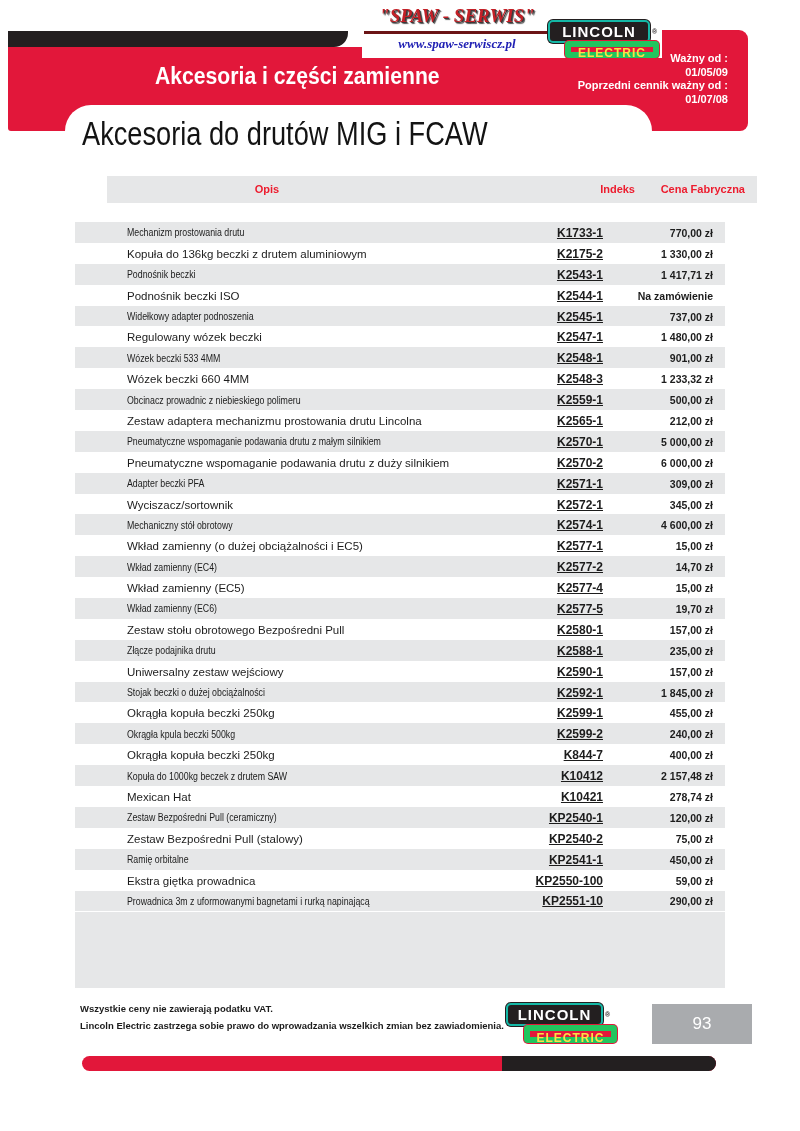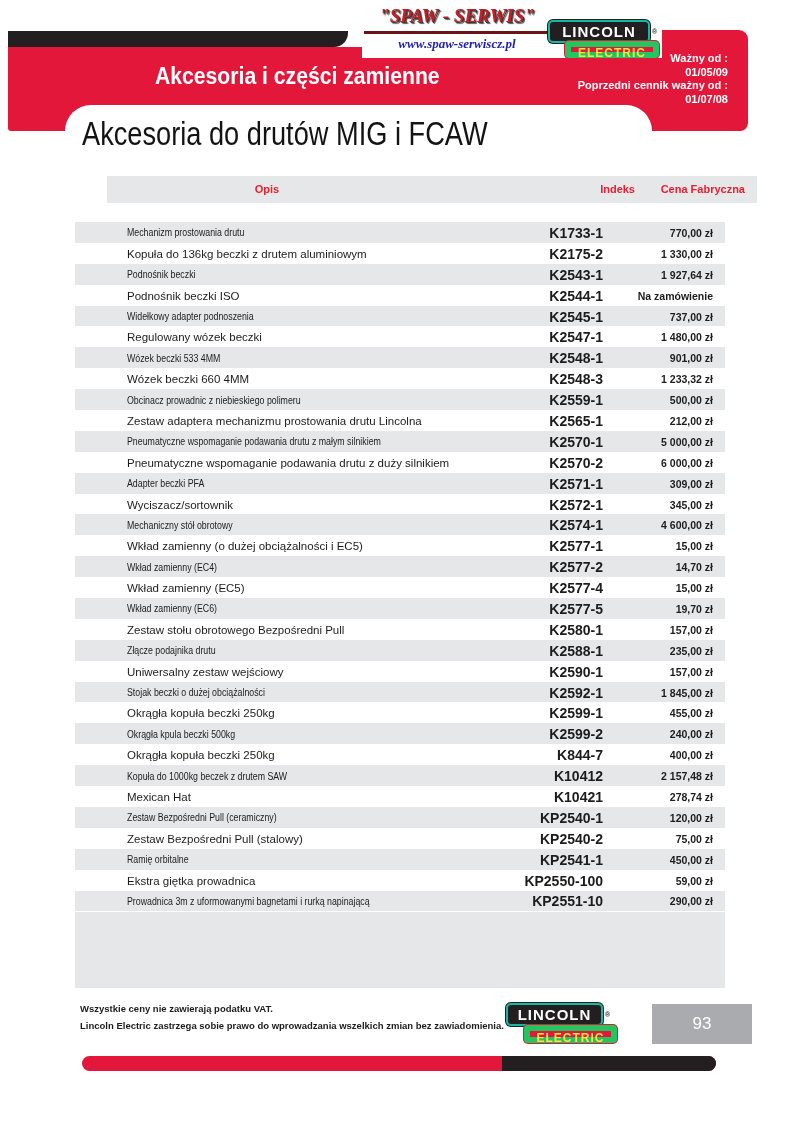--- a/index.html
+++ b/index.html
@@ -33,21 +33,21 @@
   .thead span { position:absolute; top:0; line-height:27px; font-size:11px; font-weight:700; color:#ed1c2e; }
   .th-desc { left:110px; width:100px; text-align:center; }
   .th-idx { right:122px; }
   .th-price { right:12px; }
 
   .rows { position:absolute; left:0; top:52px; width:650px; }
   .row { display:flex; align-items:center; height:20.9px; padding:1px 12px 0 52px; }
   .row:nth-child(odd) { background:#e6e7e8; }
   .row .desc { flex:1; font-size:11.5px; font-weight:400; color:#1c1c1c; white-space:nowrap; overflow:visible; }
   .row:nth-child(odd) .desc { font-size:10px; display:inline-block; transform:scaleX(0.88); transform-origin:left center; }
-  .row .idx { width:85px; text-align:right; font-size:14px; font-weight:700; color:#1c1c1c; white-space:nowrap; }
+  .row .idx { width:85px; text-align:right; font-size:12px; font-weight:700; color:#1c1c1c; white-space:nowrap;text-decoration:underline; }
   .row .price { width:110px; text-align:right; font-size:10.5px; font-weight:700; color:#1c1c1c; white-space:nowrap; }
   .gray-filler { position:absolute; left:0; top:741.7px; width:650px; height:76px; background:#e6e7e8; }
 
   
   .notes { position:absolute; left:80px; top:1000px; font-size:9.5px; font-weight:700; color:#1c1c1c; line-height:17px; }
   .ftr-lincoln { position:absolute; left:506px; top:1003px; width:97px; height:23px; font-size:15px; line-height:19px; letter-spacing:1px; }
   .ftr-reg { position:absolute; left:605px; top:1011px; font-size:7px; color:#231f20; font-weight:700; }
   .ftr-electric { position:absolute; left:524px; top:1025px; width:93px; height:18px; font-size:12px; line-height:14px; letter-spacing:1px; }
   .page-num-box { position:absolute; left:652px; top:1004px; width:100px; height:40px; background:#a9abae; color:#ffffff; font-size:17px; font-weight:400; text-align:center; line-height:40px; }
   .bottom-bar { position:absolute; left:82px; top:1056px; width:634px; height:15px; background:#e2173a; border-radius:8px; overflow:hidden; }
@@ -94,21 +94,21 @@
         <span class="price">770,00 zł</span>
       </div>
       <div class="row">
         <span class="desc">Kopuła do 136kg beczki z drutem aluminiowym</span>
         <span class="idx">K2175-2</span>
         <span class="price">1 330,00 zł</span>
       </div>
       <div class="row">
         <span class="desc">Podnośnik beczki</span>
         <span class="idx">K2543-1</span>
-        <span class="price">1 927,64 zł</span>
+        <span class="price">1 417,71 zł</span>
       </div>
       <div class="row">
         <span class="desc">Podnośnik beczki ISO</span>
         <span class="idx">K2544-1</span>
         <span class="price">Na zamówienie</span>
       </div>
       <div class="row">
         <span class="desc">Widełkowy adapter podnoszenia</span>
         <span class="idx">K2545-1</span>
         <span class="price">737,00 zł</span>

